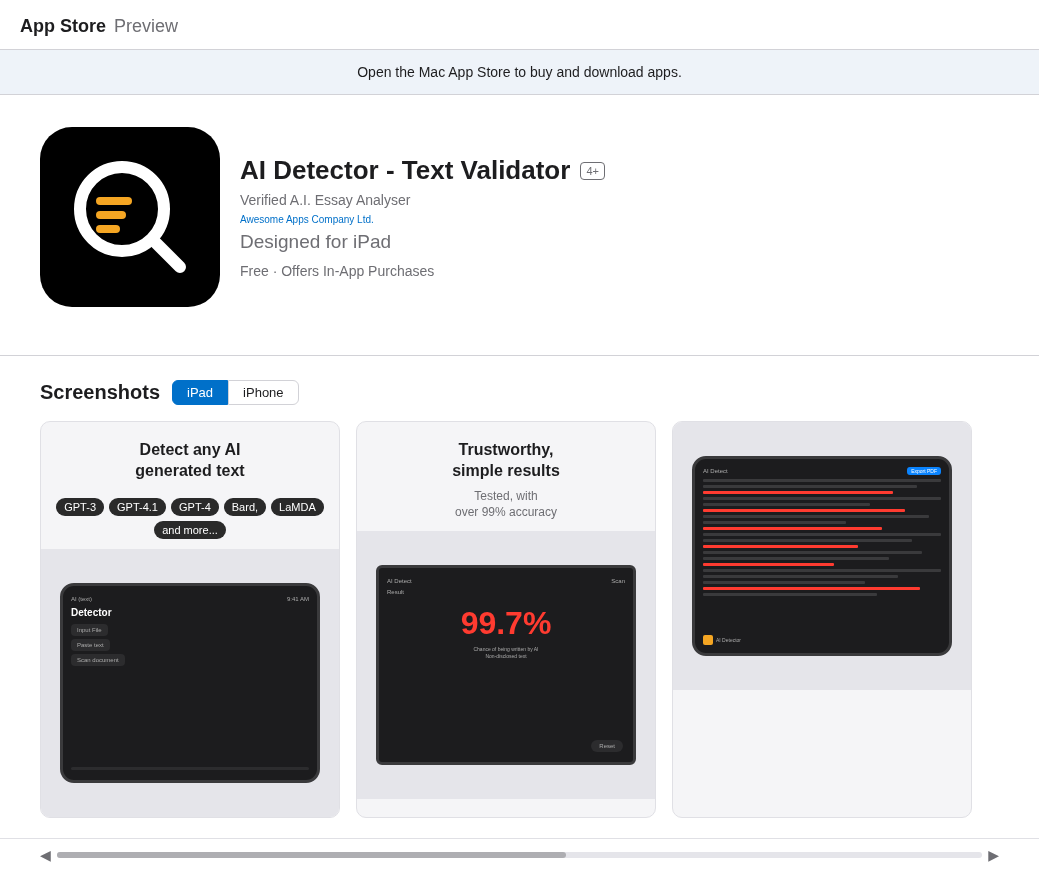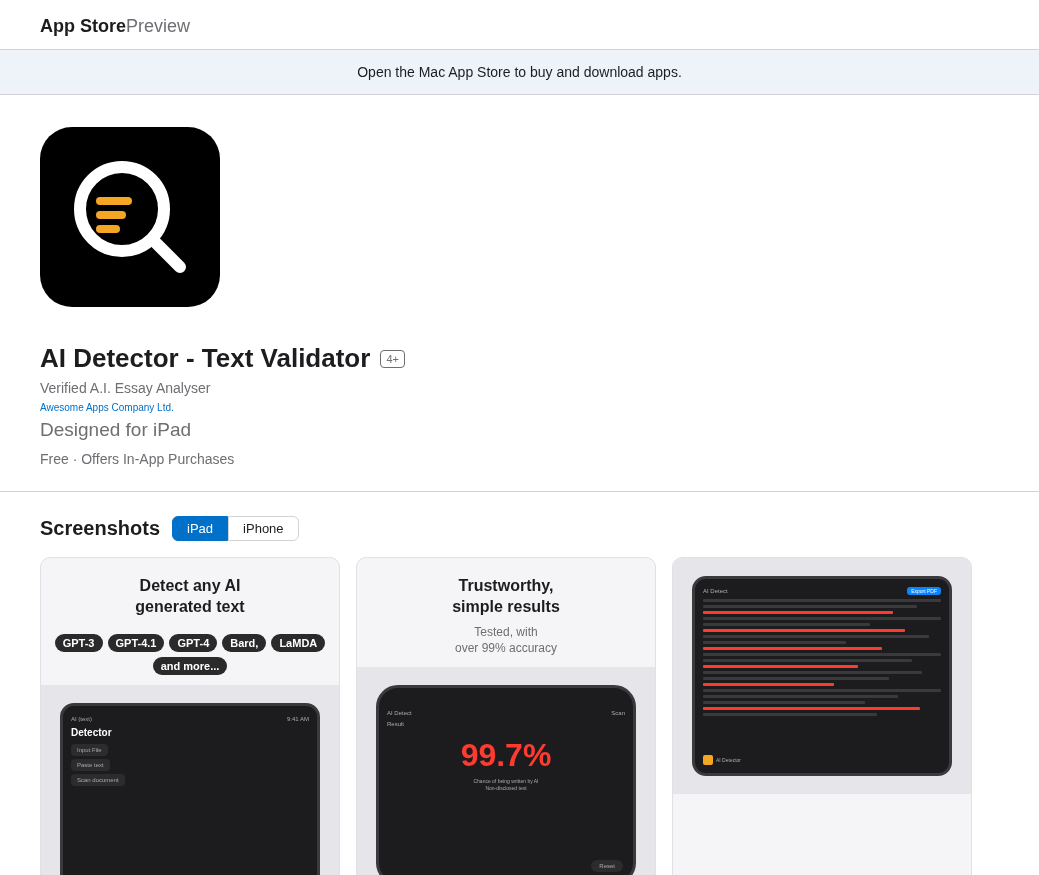--- a/index.html
+++ b/index.html
@@ -5,24 +5,25 @@
     * { box-sizing: border-box; margin: 0; padding: 0; }
     body {
       font-family: -apple-system, BlinkMacSystemFont, "Helvetica Neue", Arial, sans-serif;
       background: #fff;
       color: #1d1d1f;
       font-size: 14px;
     }
 
     
     .header {
-      padding: 16px 40px 12px;
+      padding: 16px 20px 12px;
       border-bottom: 1px solid #d2d2d7;
       display: flex;
       align-items: baseline;
+      gap: 8px;
     }
     .header-appstore {
       font-size: 18px;
       font-weight: 700;
       color: #1d1d1f;
     }
     .header-preview {
       font-size: 18px;
       font-weight: 300;
       color: #6e6e73;
@@ -34,24 +35,23 @@
       text-align: center;
       padding: 14px;
       font-size: 14px;
       color: #1d1d1f;
       border-bottom: 1px solid #d2d2d7;
     }
 
     
     .app-info {
       display: flex;
-      gap: 36px;
-      padding: 32px 40px 24px;
+      gap: 20px;
+      padding: 32px 40px 48px;
       border-bottom: 1px solid #d2d2d7;
-      flex-direction: column;
     }
     .app-icon {
       width: 180px;
       height: 180px;
       border-radius: 32px;
       background: #000;
       flex-shrink: 0;
       display: flex;
       align-items: center;
       justify-content: center;
@@ -177,30 +177,30 @@
     }
     .screenshot-tags {
       display: flex;
       flex-wrap: wrap;
       gap: 5px;
       justify-content: center;
       padding: 0 12px 10px;
     }
     .tag {
       font-size: 11px;
-      font-weight: 700;
+      font-weight: 400;
       padding: 3px 8px;
       border-radius: 20px;
       color: #fff;
     }
     .tag-dark { background: #2a2a2a; color: #fff; }
 
     .screenshot-device {
       width: 100%;
-      height: 236px;
+      height: 268px;
       background: #e5e5ea;
       display: flex;
       align-items: center;
       justify-content: center;
       padding: 8px;
     }
 
     
     .scrollbar-row {
       padding: 8px 40px;
@@ -308,21 +308,21 @@
         </div>
       </div>
     </div>
 
     <div class="screenshot-card">
       <div class="screenshot-header-text">
         <div class="screenshot-main-title">Trustworthy,<br>simple results</div>
         <div class="screenshot-sub">Tested, with<br>over 99% accuracy</div>
       </div>
       <div class="screenshot-device">
-        <div style="width:260px;height:200px;background:#1c1c1e;border-radius:22px;border:3px solid #3a3a3c;padding:22px 8px;position:relative;">
+        <div style="width:260px;height:200px;background:#1c1c1e;border-radius:6px;border:3px solid #3a3a3c;padding:10px 8px;position:relative;">
           <div style="display:flex;justify-content:space-between;align-items:center;margin-bottom:5px;">
             <span style="font-size:6px;color:#aaa;">AI Detect</span>
             <span style="font-size:6px;color:#aaa;">Scan</span>
           </div>
           <div style="font-size:6px;color:#aaa;margin-bottom:3px;">Result</div>
           <div style="font-size:32px;font-weight:700;color:#ff3b30;text-align:center;margin:10px 0 4px;">99.7%</div>
           <div style="font-size:5px;color:#aaa;text-align:center;line-height:1.4;">Chance of being written by AI<br>Non-disclosed text</div>
           <div style="position:absolute;bottom:10px;right:10px;">
             <div style="background:#2c2c2e;border-radius:6px;padding:3px 8px;font-size:6px;color:#aaa;">Reset</div>
           </div>

